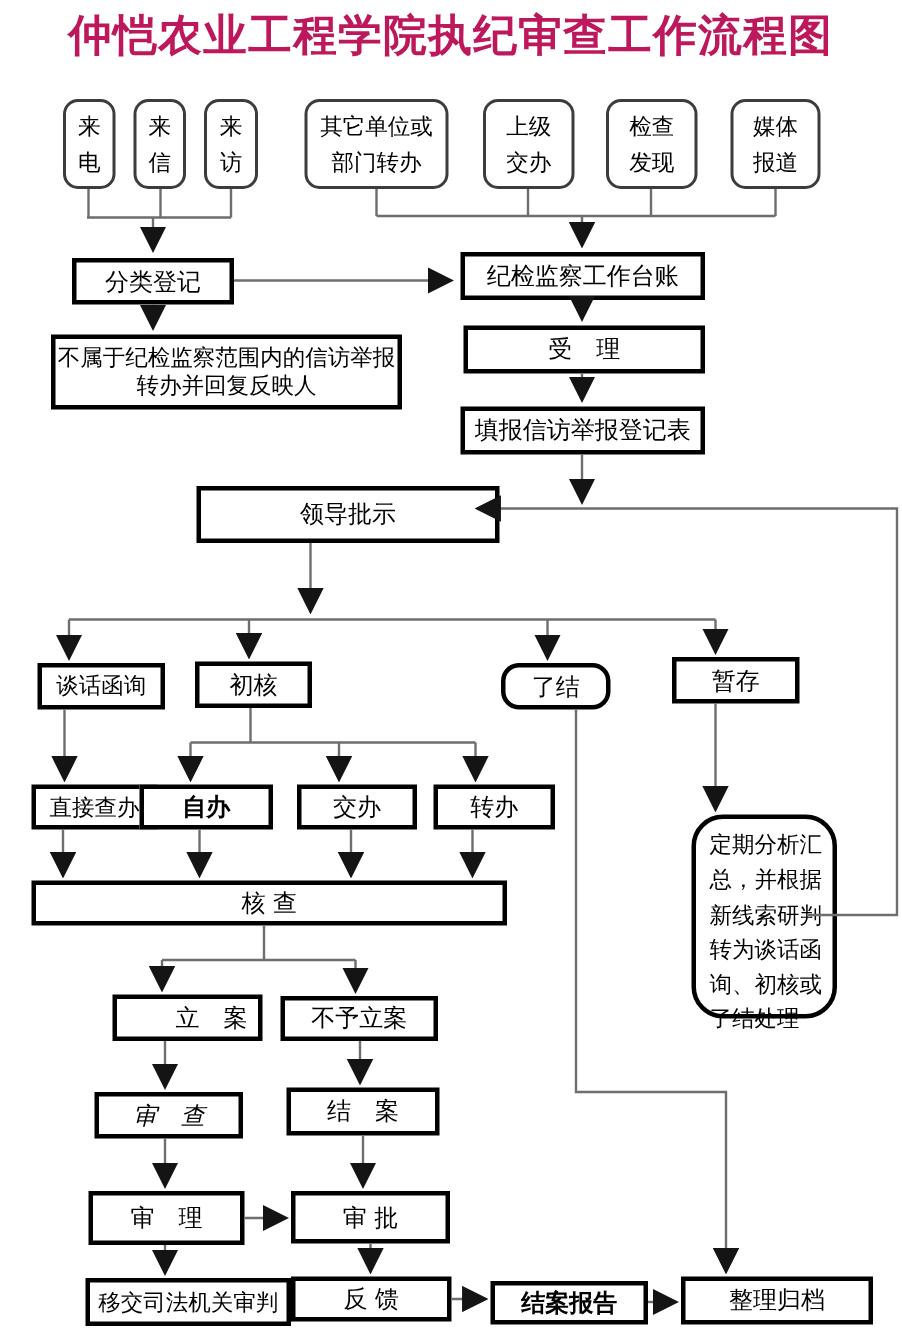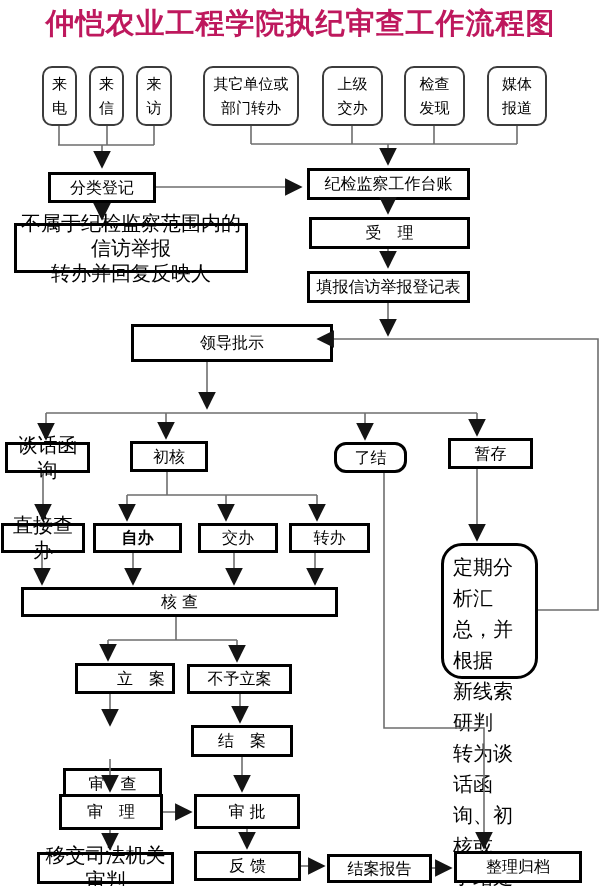--- a/index.html
+++ b/index.html
@@ -28,21 +28,21 @@
     font-size:16px;color:#000;
     white-space:pre-line;
     line-height:1.25;
   }
   .node.rounded{
     border:2px solid #3c3c3c;
     border-radius:10px;
     font-size:15px;
     line-height:1.6;
   }
-  .node.small{font-size:20px;}
+  .node.small{font-size:15px;margin-left:20px;}
   .node.lefttext{
     justify-content:flex-start;
     text-align:left;
     padding:6px 6px 6px 9px;
     line-height:1.55;
     align-items:flex-start;
   }
 </style>
 </head>
 <body>
@@ -82,27 +82,27 @@
       <div class="node " style="left: 289px; top: 523px; width: 81px; height: 30px;">转办</div>
       <div class="node " style="left: 21px; top: 587px; width: 317px; height: 30px;">核 查</div>
       <div class="node small lefttext" style="left: 441px; top: 543px; width: 97px; height: 136px; border-radius: 21px;">定期分析汇
 总，并根据
 新线索研判
 转为谈话函
 询、初核或
 了结处理</div>
       <div class="node " style="left: 75px; top: 663px; width: 100px; height: 31px; padding-left: 32px;">立　案</div>
       <div class="node " style="left: 187px; top: 664px; width: 105px; height: 30px;">不予立案</div>
-      <div class="node " style="left: 63px; top: 768px; width: 99px; height: 31px;">审　查</div>
+      <div class="node " style="left: 63px; top: 728px; width: 99px; height: 31px; font-style: italic;">审　查</div>
       <div class="node " style="left: 191px; top: 725px; width: 102px; height: 32px;">结　案</div>
       <div class="node " style="left: 59px; top: 794px; width: 104px; height: 36px;">审　理</div>
       <div class="node " style="left: 194px; top: 794px; width: 106px; height: 35px;">审 批</div>
       <div class="node small" style="left: 37px; top: 852px; width: 137px; height: 32px;">移交司法机关审判</div>
       <div class="node " style="left: 194px; top: 851px; width: 107px; height: 30px;">反 馈</div>
-      <div class="node " style="left: 327px; top: 854px; width: 105px; height: 29px;">结案报告</div>
+      <div class="node " style="left: 327px; top: 854px; width: 105px; height: 29px; font-weight: bold;">结案报告</div>
       <div class="node " style="left: 454px; top: 851px; width: 128px; height: 32px;">整理归档</div>
     </div>
 
   <svg id="edges" width="601" height="886" viewBox="0 0 601 886">
     <defs>
       <marker id="ah" viewBox="0 0 10 10" refX="8.5" refY="5" markerWidth="11" markerHeight="11" orient="auto">
         <polygon points="0,0 10,5 0,10" fill="#141414"></polygon>
       </marker>
     </defs>
     <g stroke="#6e6e6e" stroke-width="1.6" fill="none">

